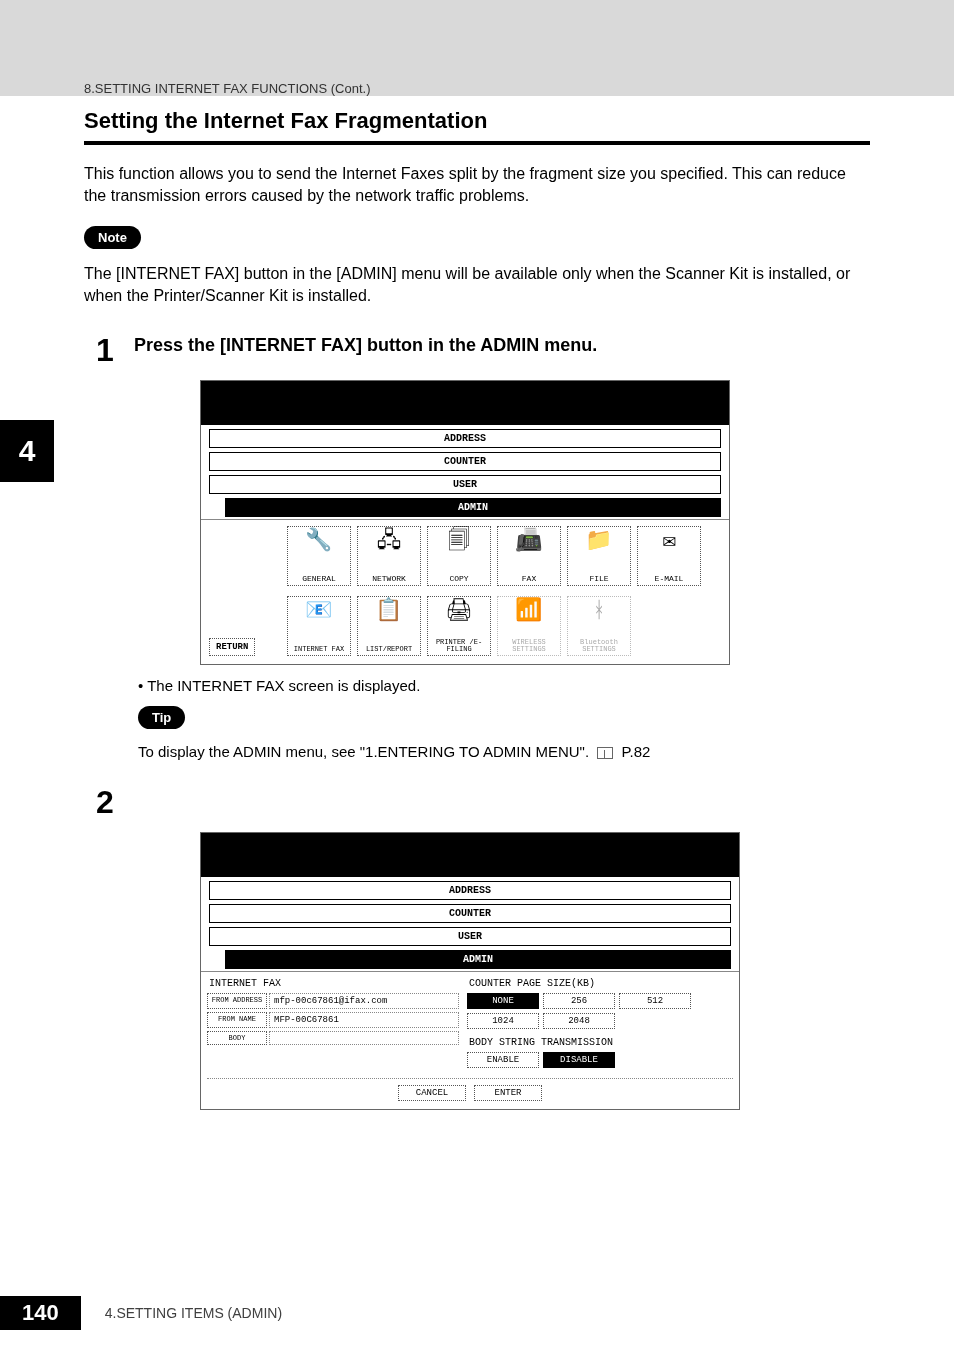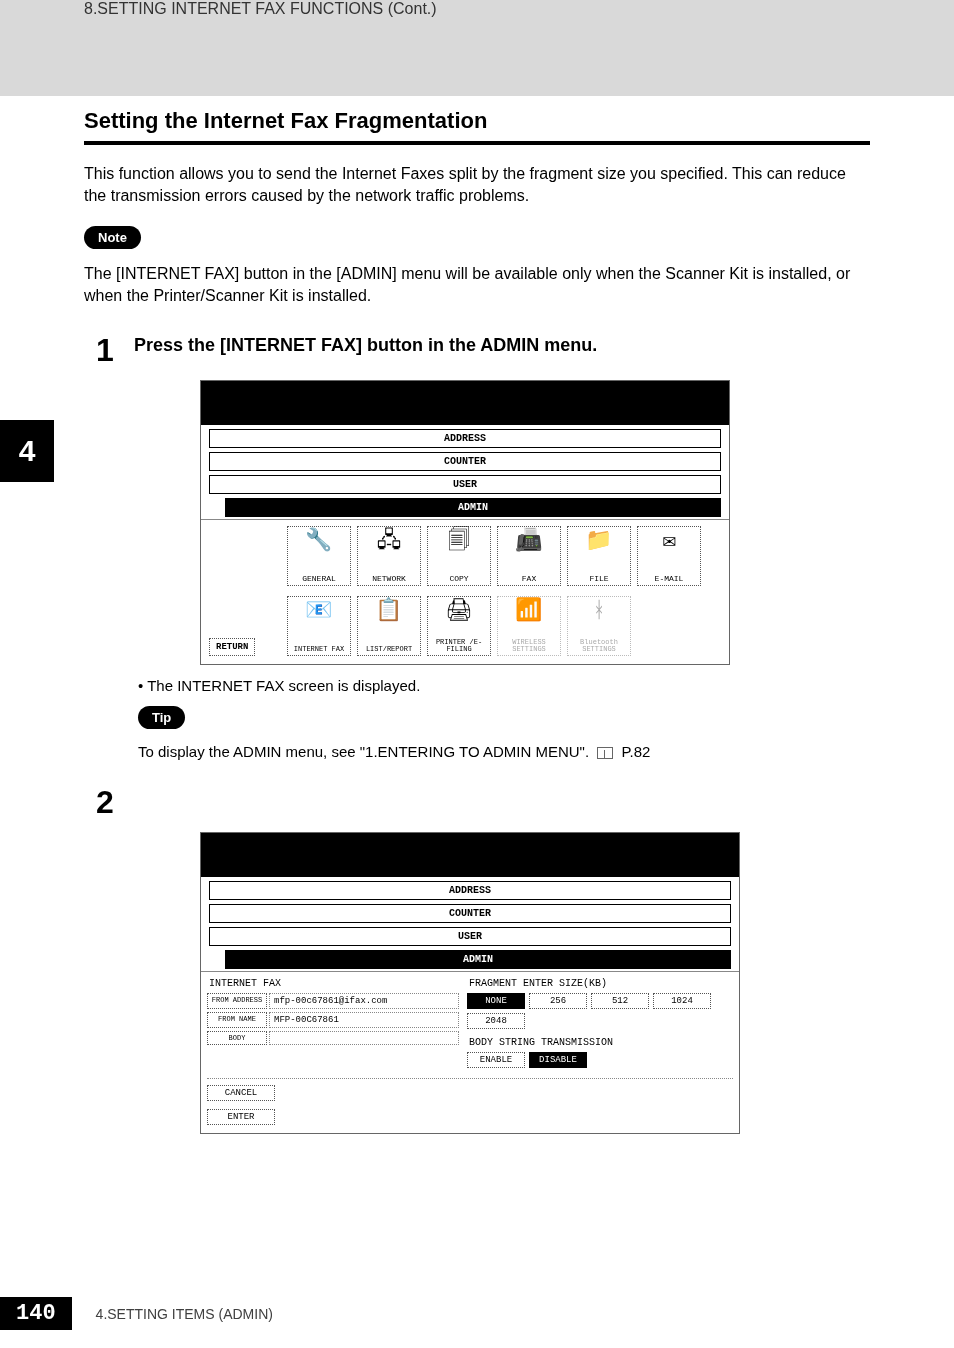--- a/index.html
+++ b/index.html
@@ -9,22 +9,22 @@
       width: 954px;
       height: 1348px;
       position: relative;
       color: #000;
     }
     .gray-band {
       background: #d9d9d9;
       height: 96px;
       padding-left: 84px;
       display: flex;
-      align-items: flex-start;
-      font-size: 16px;
+      align-items: flex-end;
+      font-size: 13px;
       color: #333;
     }
     .content {
       padding: 0 84px 0 84px;
     }
     .section-title {
       font-size: 22px;
       font-weight: bold;
       margin-top: 12px;
       margin-bottom: 7px;
@@ -216,51 +216,49 @@
       border: 1px dotted #888;
       flex: 1;
       padding: 2px 4px;
       font-size: 9px;
       min-height: 14px;
     }
     .s2-sizes { display: flex; gap: 4px; flex-wrap: wrap; margin-bottom: 4px; }
     .s2-btn {
       border: 1px dotted #555;
       padding: 2px 2px;
-      width: 58px;
+      width: 72px;
       text-align: center;
       font-size: 9px;
     }
     .s2-btn.active { background: #000; color: #fff; border: 1px solid #000; }
     .s2-dotted-line {
       border-top: 1px dotted #888;
       margin: 6px 0;
     }
     .s2-footer {
       display: flex; justify-content: center; gap: 8px;
       margin-top: 4px;
-      flex-direction: column;
     }
 
     
     .page-footer {
       position: absolute;
       bottom: 18px;
       left: 0;
       display: flex;
       align-items: center;
     }
     .page-num-box {
       background: #000;
       color: #fff;
       font-weight: bold;
       font-size: 22px;
-      padding: 4px 16px;
+      padding: 4px 22px;
       margin-right: 24px;
-      font-family: Liberation Mono, monospace;
     }
     .footer-text {
       font-size: 14px;
       color: #404040;
     }
   </style>
 </head>
 <body>
 
 <div class="gray-band">
@@ -383,21 +381,21 @@
           <div class="s2-fieldrow">
             <div class="s2-labelbtn">FROM NAME</div>
             <div class="s2-fieldval">MFP-00C67861</div>
           </div>
           <div class="s2-fieldrow">
             <div class="s2-labelbtn">BODY</div>
             <div class="s2-fieldval"></div>
           </div>
         </div>
         <div class="s2-right">
-          <div class="s2-title">FRAGMENT ENTER SIZE(KB)</div>
+          <div class="s2-title">COUNTER PAGE SIZE(KB)</div>
           <div class="s2-sizes">
             <div class="s2-btn active">NONE</div>
             <div class="s2-btn">256</div>
             <div class="s2-btn">512</div>
             <div class="s2-btn">1024</div>
             <div class="s2-btn">2048</div>
           </div>
           <div class="s2-title">BODY STRING TRANSMISSION</div>
           <div class="s2-sizes">
             <div class="s2-btn">ENABLE</div>

